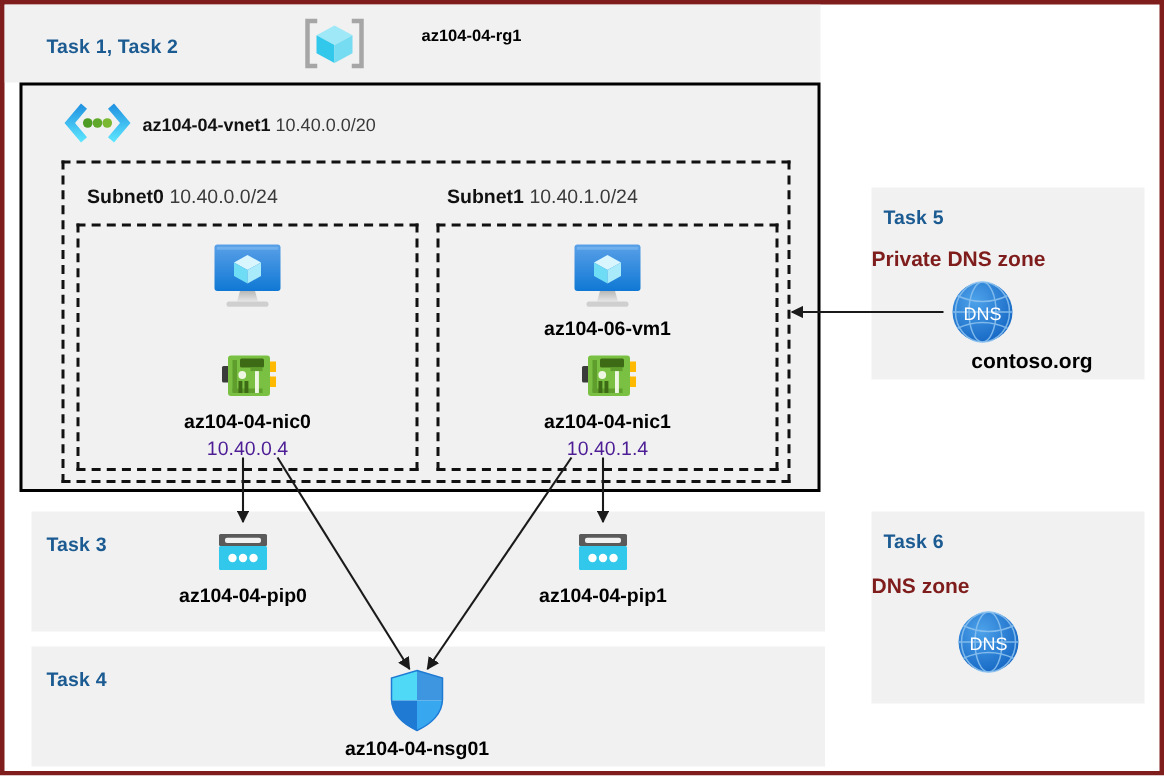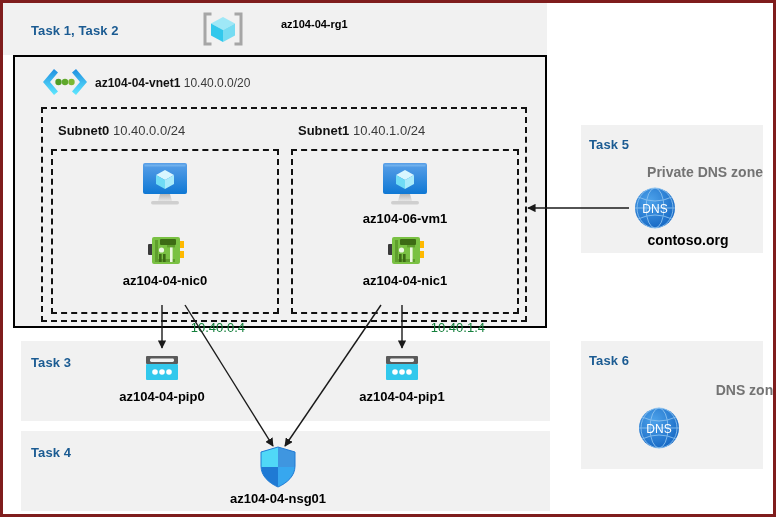--- a/index.html
+++ b/index.html
@@ -28,22 +28,22 @@
   
   .task-label{color:#1b5b92;font-weight:bold;font-size:13px;letter-spacing:.1px;}
   .hdr{font-size:12px;color:#111;}
   .hdr b{font-weight:bold;}
   .hdr .cidr{font-weight:normal;color:#3a3a3a;}
   .subnet-hdr{font-size:13px;color:#111;}
   .subnet-hdr b{font-weight:bold;}
   .subnet-hdr .cidr{font-weight:normal;color:#3a3a3a;}
   .res-name{font-size:13px;font-weight:bold;color:#000;text-align:center;
             white-space:nowrap;}
-  .res-ip{font-size:13px;font-weight:normal;color:#15803d;text-align:right;margin-top:29px;}
-  .panel-title{font-size:14px;font-weight:bold;color:#737373;text-align:right;
+  .res-ip{font-size:13px;font-weight:normal;color:#4c1d95;text-align:center;}
+  .panel-title{font-size:14px;font-weight:bold;color:#7f1d1d;text-align:left;
                white-space:nowrap;}
 
   
   .icon{display:block;}
 
   
   svg.wires{position:absolute;left:0;top:0;width:776px;height:517px;
             pointer-events:none;}
 </style>
 </head>

